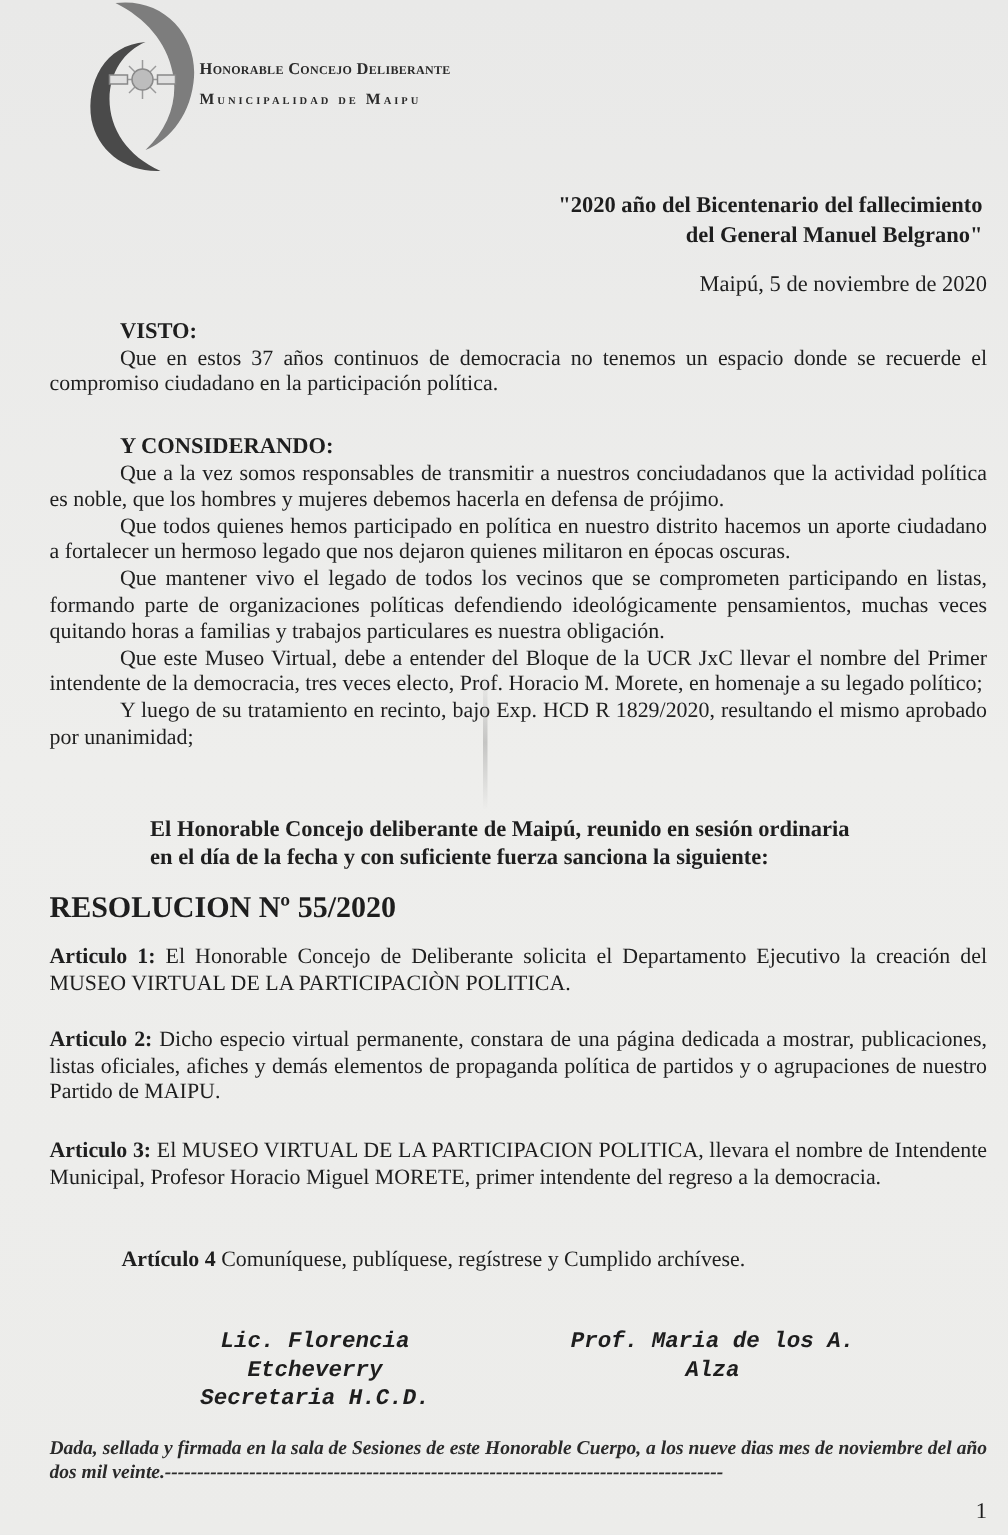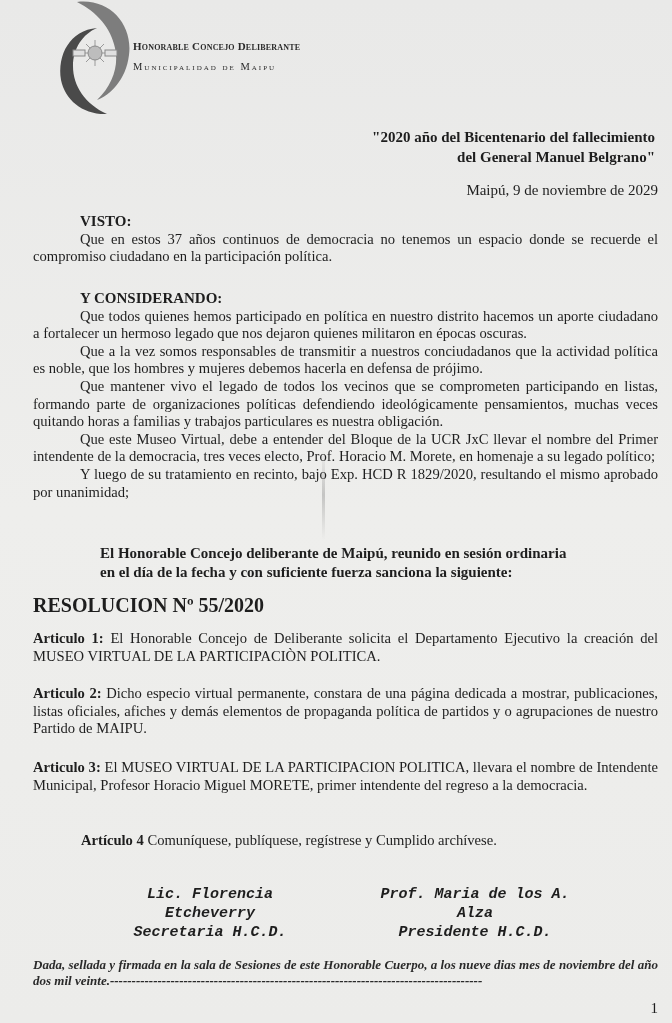--- a/index.html
+++ b/index.html
@@ -8,21 +8,21 @@
     background:#ebebea;
     font-family:"Liberation Serif", "DejaVu Serif", serif;
     color:#1e1e1e;
     position:relative;
   }
   .page { position:absolute; left:0; top:0; width:672px; height:1023px;
     background:linear-gradient(180deg,#e9e9e8 0%,#eeeeec 50%,#ececea 100%); }
   .logo { position:absolute; left:55px; top:0; width:80px; height:116px; }
   .org { position:absolute; left:133px; top:40px; font-family:"Liberation Serif", serif; color:#2a2a2a; }
   .org .l1 { font-size:11px; font-weight:bold; font-variant:small-caps; letter-spacing:0.2px; }
-  .org .l2 { font-size:10.5px; font-weight:normal; letter-spacing:2px; margin-top:9px; font-variant:small-caps; }
+  .org .l2 { font-size:10.5px; font-weight:bold; letter-spacing:2px; margin-top:9px; font-variant:small-caps; }
   .motto { position:absolute; right:17px; top:127px; text-align:right; font-weight:bold; font-size:15px; line-height:20px; }
   .date { position:absolute; right:14px; top:182px; font-size:15px; }
   .txt { position:absolute; left:33px; width:625px; font-size:14.6px; line-height:17.6px; text-align:justify; }
   .h { font-weight:bold; font-size:15px; padding-left:47px; }
   .ind { text-indent:47px; }
   .center { text-align:left; font-weight:bold; }
   .sig { position:absolute; font-style:italic; font-weight:bold; font-size:15px; text-align:center; line-height:19px;font-family:Liberation Mono, monospace; }
   .foot { position:absolute; left:33px; width:625px; font-style:italic; font-size:13px; line-height:16px; text-align:justify; color:#2a2a2a; }
   .pnum { position:absolute; right:14px; top:1000px; font-size:15px; }
   .crease { position:absolute; left:322px; top:450px; width:3px; height:90px; background:linear-gradient(180deg,rgba(120,120,120,0),rgba(120,120,120,0.35),rgba(120,120,120,0)); }
@@ -50,31 +50,31 @@
   <div class="org">
     <div class="l1">Honorable Concejo Deliberante</div>
     <div class="l2">Municipalidad de Maipu</div>
   </div>
 
   <div class="motto">
     <div>"2020 año del Bicentenario del fallecimiento</div>
     <div>del General Manuel Belgrano"</div>
   </div>
 
-  <div class="date">Maipú, 9 de noviembre  de 2029</div>
+  <div class="date">Maipú, 5 de noviembre  de 2020</div>
 
   <div class="txt" style="top:213px;">
     <div class="h">VISTO:</div>
     <div class="ind">Que en estos 37 años continuos de democracia no tenemos un espacio donde se recuerde el compromiso ciudadano en la participación política.</div>
   </div>
 
   <div class="txt" style="top:290px;">
     <div class="h">Y CONSIDERANDO:</div>
+    <div class="ind">Que a la vez somos responsables de transmitir a nuestros conciudadanos que la actividad política es noble, que los hombres y mujeres debemos hacerla en defensa de prójimo.</div>
     <div class="ind">Que todos quienes hemos participado en política en nuestro distrito hacemos un aporte ciudadano a fortalecer un hermoso legado que nos dejaron quienes militaron en épocas oscuras.</div>
-    <div class="ind">Que a la vez somos responsables de transmitir a nuestros conciudadanos que la actividad política es noble, que los hombres y mujeres debemos hacerla en defensa de prójimo.</div>
     <div class="ind">Que mantener vivo el legado de todos los vecinos que se comprometen participando en listas, formando parte de organizaciones políticas defendiendo ideológicamente pensamientos, muchas veces quitando horas a familias y trabajos particulares es nuestra obligación.</div>
     <div class="ind">Que este Museo Virtual, debe a entender del Bloque de la UCR JxC llevar el nombre del Primer intendente de la democracia, tres veces electo, Prof. Horacio M. Morete, en homenaje a su legado político;</div>
     <div class="ind">Y luego de su tratamiento en recinto, bajo Exp. HCD R 1829/2020, resultando el mismo aprobado por unanimidad;</div>
   </div>
 
   <div class="crease"></div>
 
   <div class="txt center" style="top:544px; left:100px; width:480px; font-size:15px; line-height:19px;">El Honorable Concejo deliberante de Maipú, reunido en sesión ordinaria en el día de la fecha y con suficiente fuerza sanciona la siguiente:</div>
 
   <div class="txt center" style="top:597px; font-size:20px;">RESOLUCION  Nº  55/2020</div>
@@ -91,19 +91,18 @@
   <div class="txt" style="top:832px;margin-left:48px;">
     <b>Artículo 4</b><span> Comuníquese, publíquese, regístrese y Cumplido archívese.</span>
   </div>
 
   <div class="sig" style="left:110px; top:885px; width:200px;">
     <div>Lic. Florencia Etcheverry</div>
     <div>Secretaria H.C.D.</div>
   </div>
   <div class="sig" style="left:370px; top:885px; width:210px;">
     <div>Prof. Maria de los A. Alza</div>
-    <div>Presidente H.C.D.</div>
   </div>
 
   <div class="foot" style="top:957px; overflow:hidden; height:33px;font-weight:bold;">Dada, sellada y firmada en la sala de Sesiones de este Honorable Cuerpo, a los nueve  dias mes de noviembre  del año dos mil veinte.--------------------------------------------------------------------------------------</div>
 
   <div class="pnum">1</div>
 </div>
 
 </body></html>

